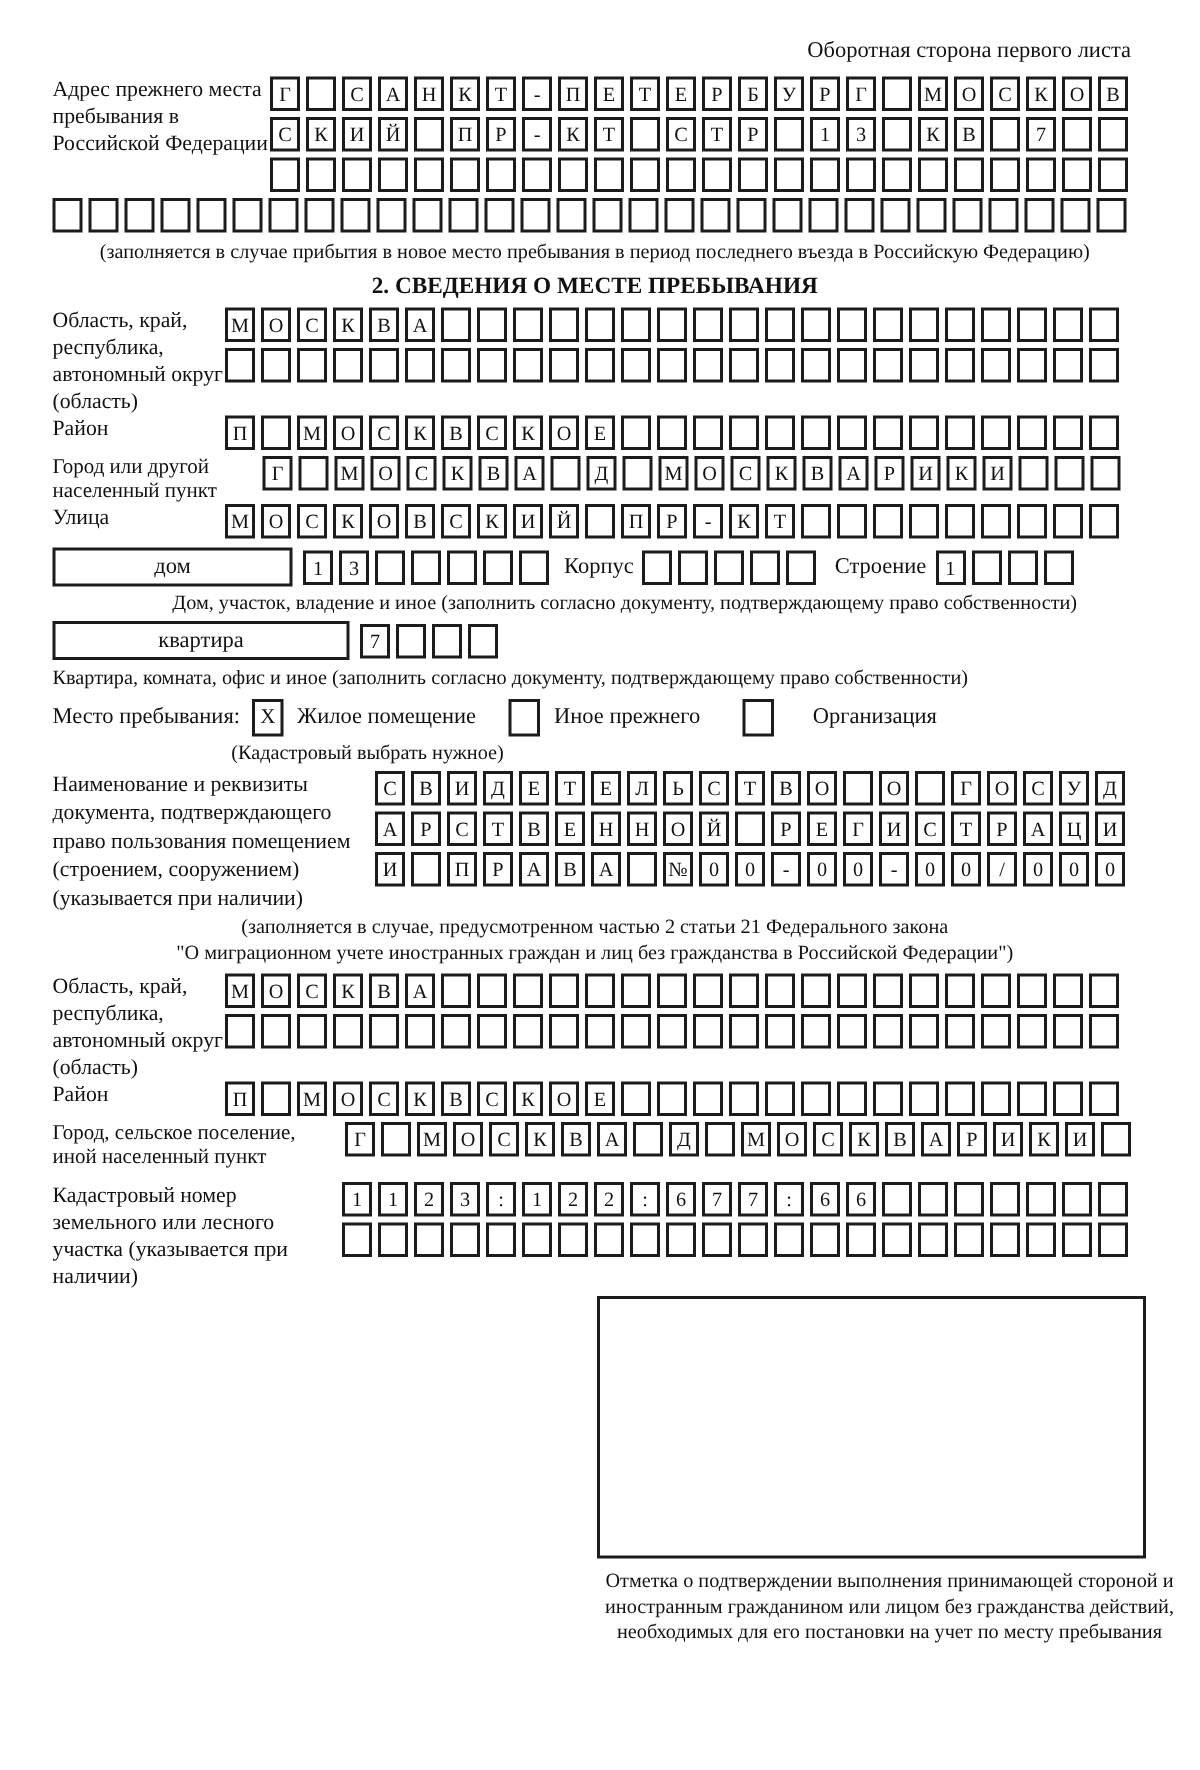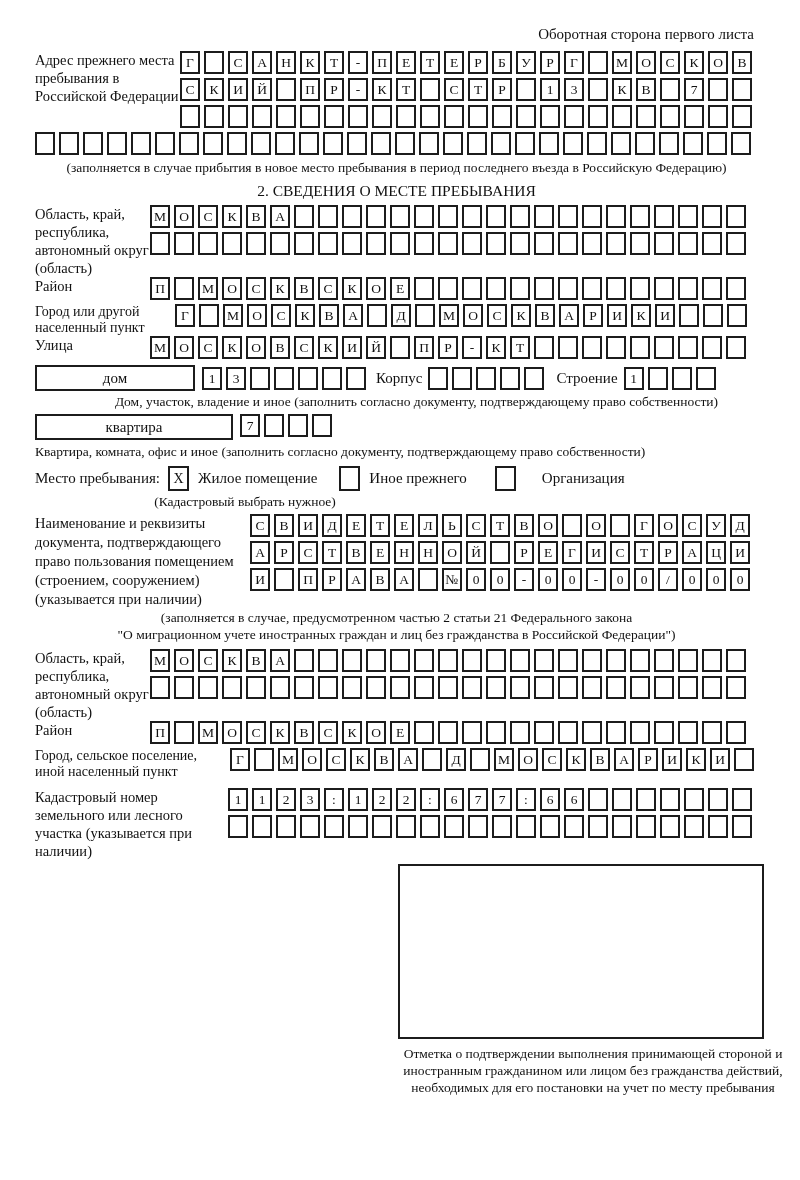--- a/index.html
+++ b/index.html
@@ -21,21 +21,21 @@
   .cell{
     flex:none;box-sizing:border-box;
     width:20px;height:23px;
     border:2px solid #1c1c1c;
     font-size:13.5px;line-height:19px;
     text-align:center;
     display:inline-flex;align-items:center;justify-content:center;
     background:#fff;
   }
   .note{font-size:13.5px;text-align:center;line-height:17px;}
-  .sect-title{font-weight:normal;font-size:15.5px;text-align:center;margin:6px 0 5px 0;}
+  .sect-title{font-weight:bold;font-size:15.5px;text-align:center;margin:6px 0 5px 0;}
   .bigbox{
     box-sizing:border-box;border:2px solid #1c1c1c;height:26px;
     display:flex;align-items:center;justify-content:center;
     font-size:15px;background:#fff;flex:none;
   }
   .inline-lbl{font-size:15px;line-height:26px;flex:none;}
   .chk{
     flex:none;box-sizing:border-box;width:21px;height:25px;border:2px solid #1c1c1c;
     display:inline-flex;align-items:center;justify-content:center;
     font-size:14px;background:#fff;
@@ -352,21 +352,21 @@
     <div class="inline-lbl" style="margin-left:12px;">Строение</div>
     <div class="boxrow" style="margin:0 0 0 6px;">
         <span class="cell">1</span>
         <span class="cell"></span>
         <span class="cell"></span>
         <span class="cell"></span>
       </div>
   </div>
   <div class="note" style="text-align:center;margin-top:2px;margin-left:40px;">Дом, участок, владение и иное (заполнить согласно документу, подтверждающему право собственности)</div>
 
-  <div class="flexrow mt4" style="align-items:flex-start;">
+  <div class="flexrow mt4" style="align-items:center;">
     <div class="bigbox" style="width:198px;">квартира</div>
     <div class="boxrow" style="margin:0 0 0 7px;">
         <span class="cell">7</span>
         <span class="cell"></span>
         <span class="cell"></span>
         <span class="cell"></span>
       </div>
   </div>
   <div class="note" style="text-align:left;margin-top:3px;">Квартира, комната, офис и иное (заполнить согласно документу, подтверждающему право собственности)</div>
 

